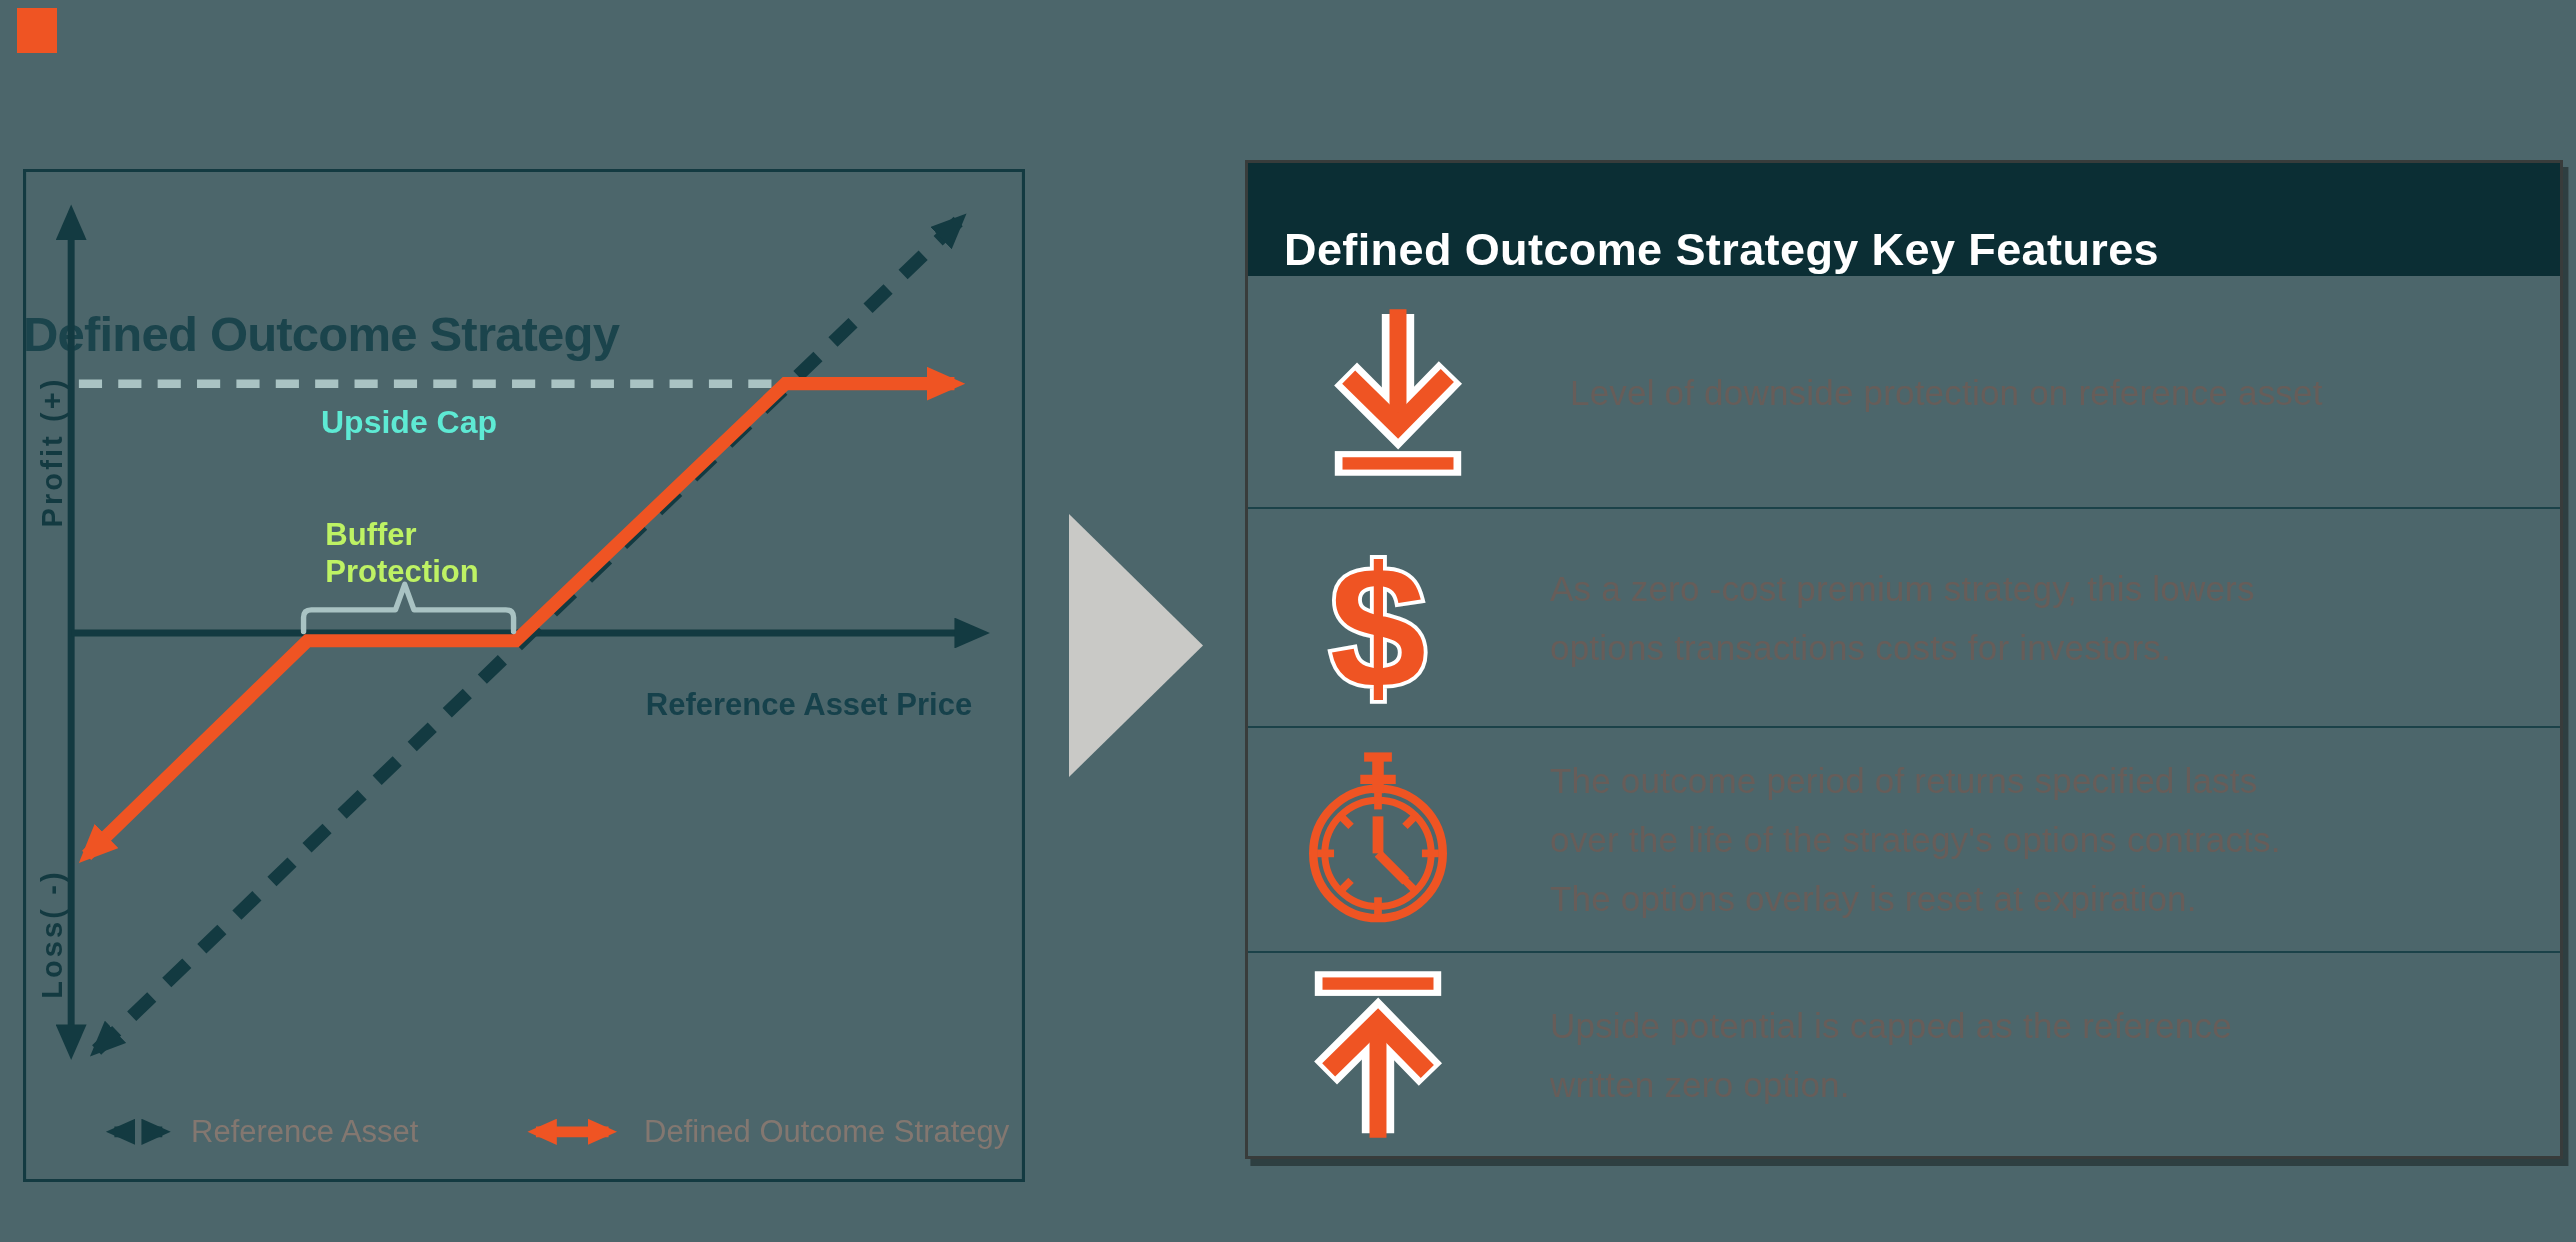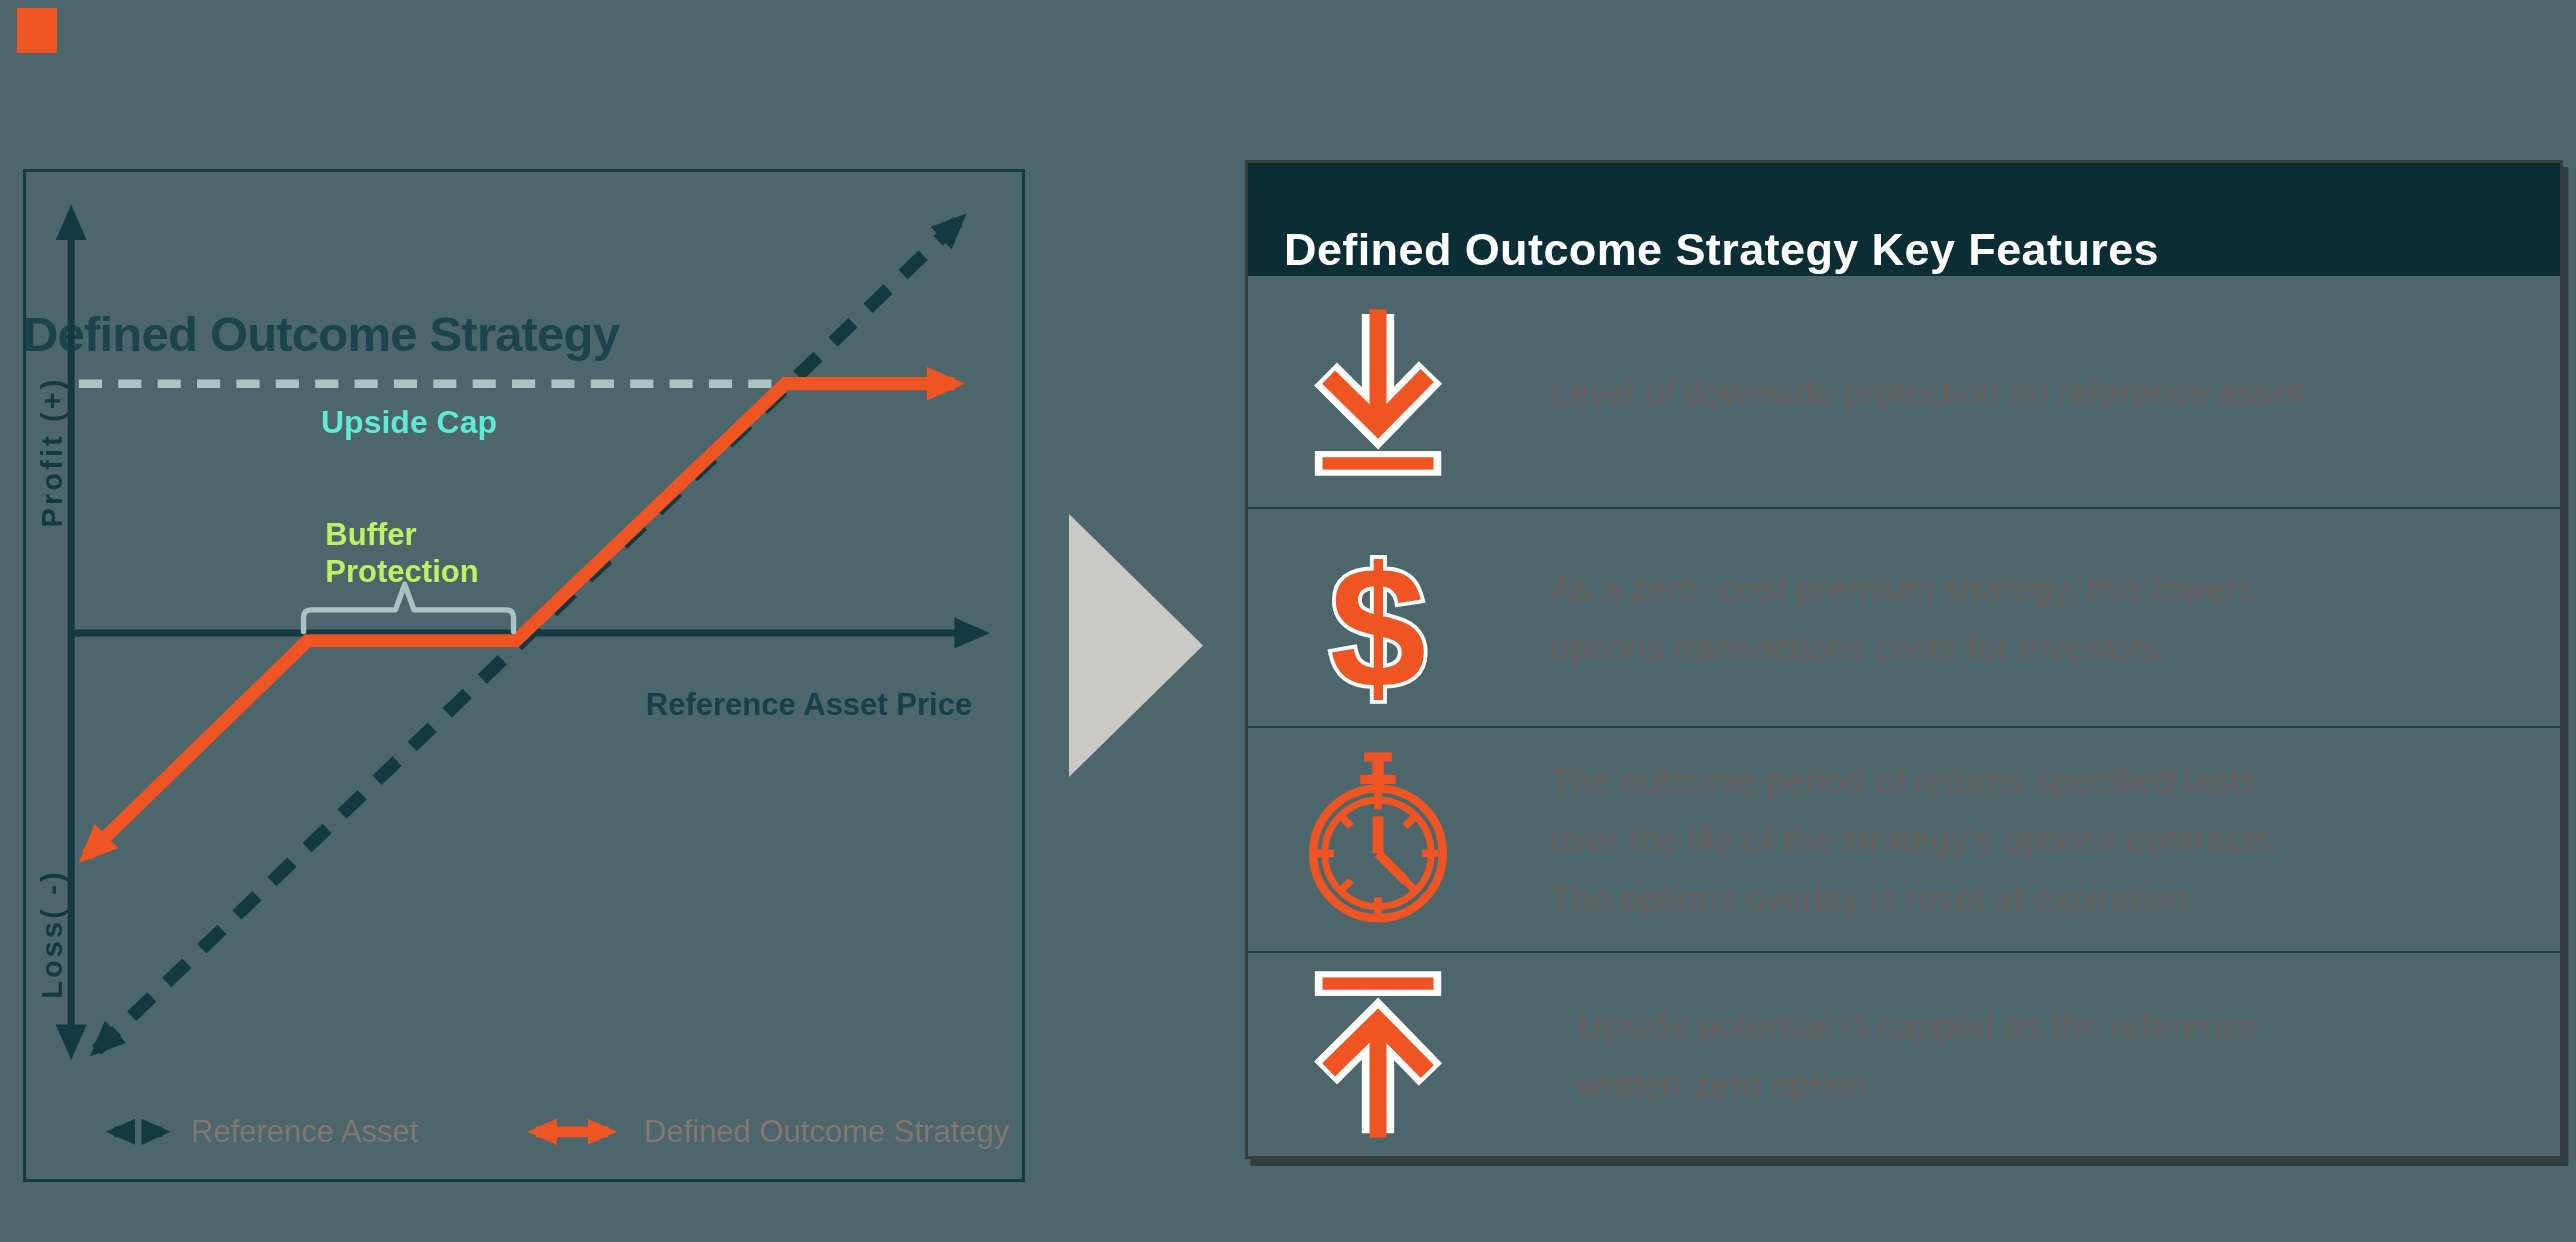--- a/index.html
+++ b/index.html
@@ -53,24 +53,24 @@
   .panel-header{
     position:absolute; left:0; top:0; width:100%; height:113px; box-sizing:border-box;
     background:#0B2E34; display:flex; align-items:flex-end; padding-left:36px;
   }
   .panel-header .hdr-text{color:#FFFFFF; font-size:45px; font-weight:700; letter-spacing:0.4px;}
   .feature-row{
     position:absolute; left:0; width:100%; box-sizing:border-box;
     display:flex; align-items:center;
   }
   .feature-row.sep{border-top:2.3px solid #1B4249;}
-  .row-1{top:113px; height:232px;}
+  .row-1{top:113px; height:232px;padding-left:20px;}
   .row-2{top:344px; height:219px;}
   .row-3{top:563px; height:225px;}
-  .row-4{top:788px; height:205px;gap:28px;}
+  .row-4{top:788px; height:205px;}
   .icon-cell{width:260px; min-width:260px; display:flex; justify-content:center; align-items:center;}
   .text-cell{
     flex:1; padding-left:42px; padding-right:23px;
     font-size:35px; line-height:59px; color:#6E5B55; opacity:0.8; letter-spacing:0.2px;
   }
   .text-cell div{white-space:nowrap;}
 </style>
 </head>
 <body>
 

